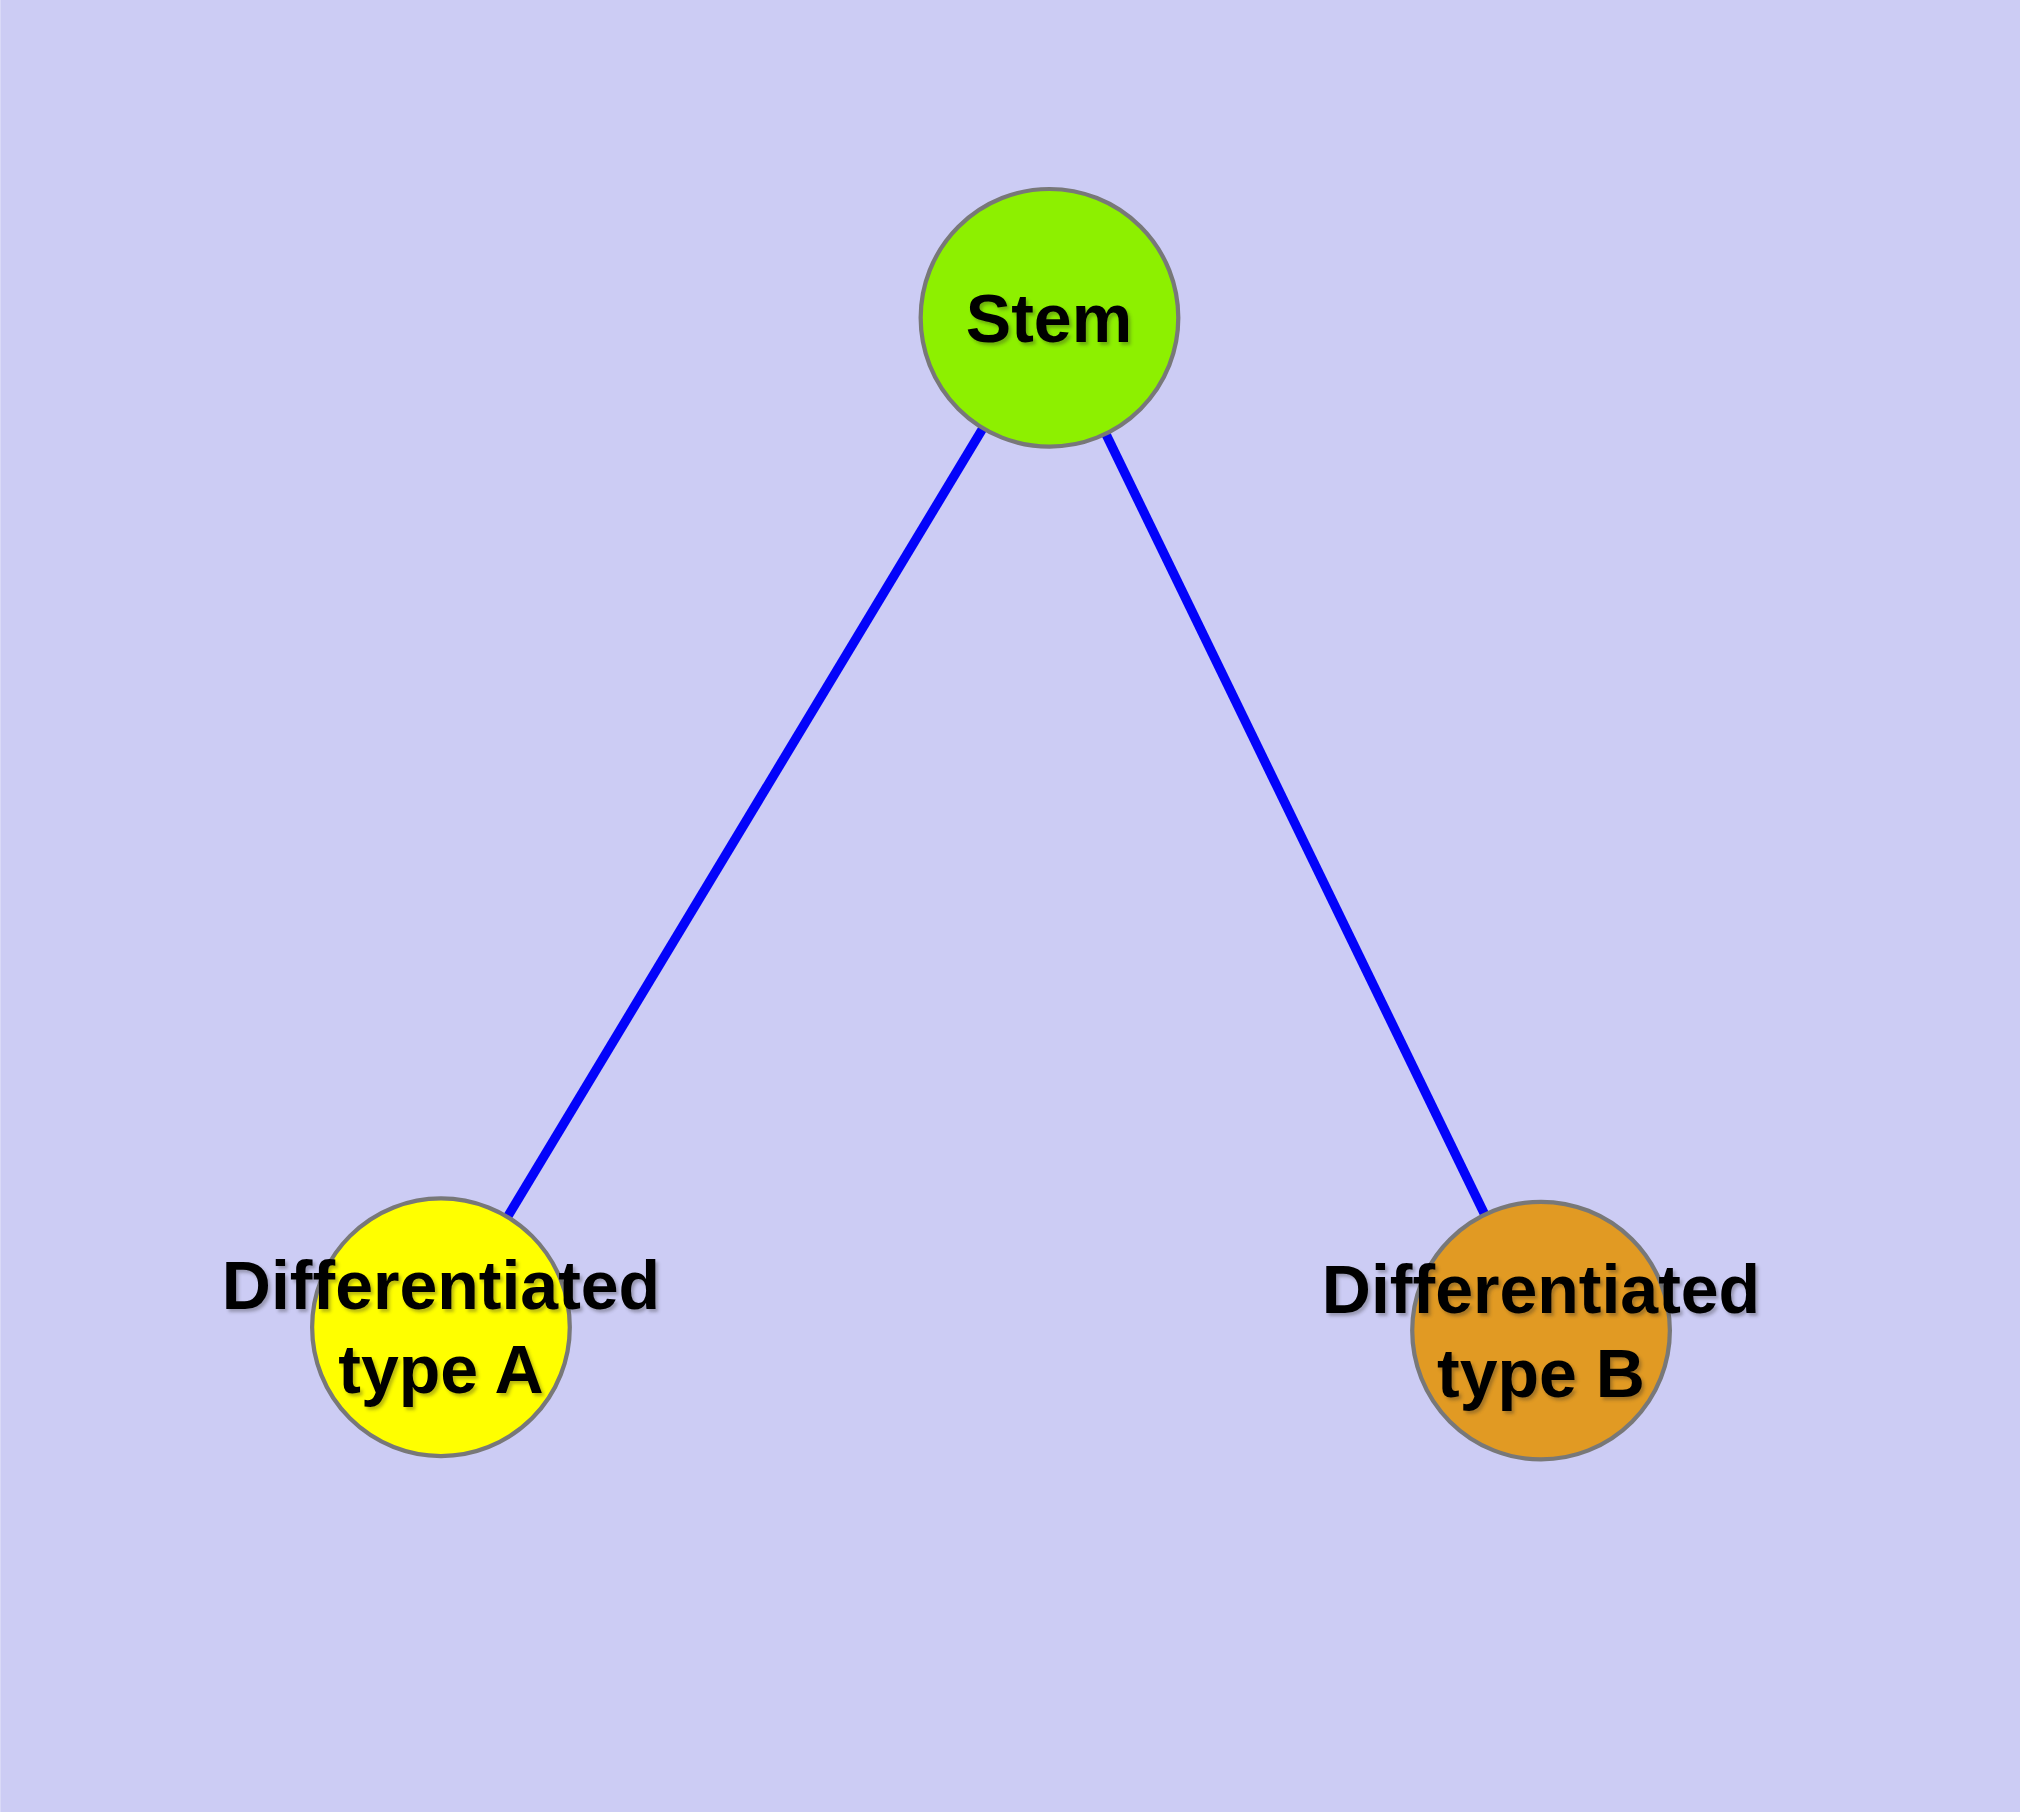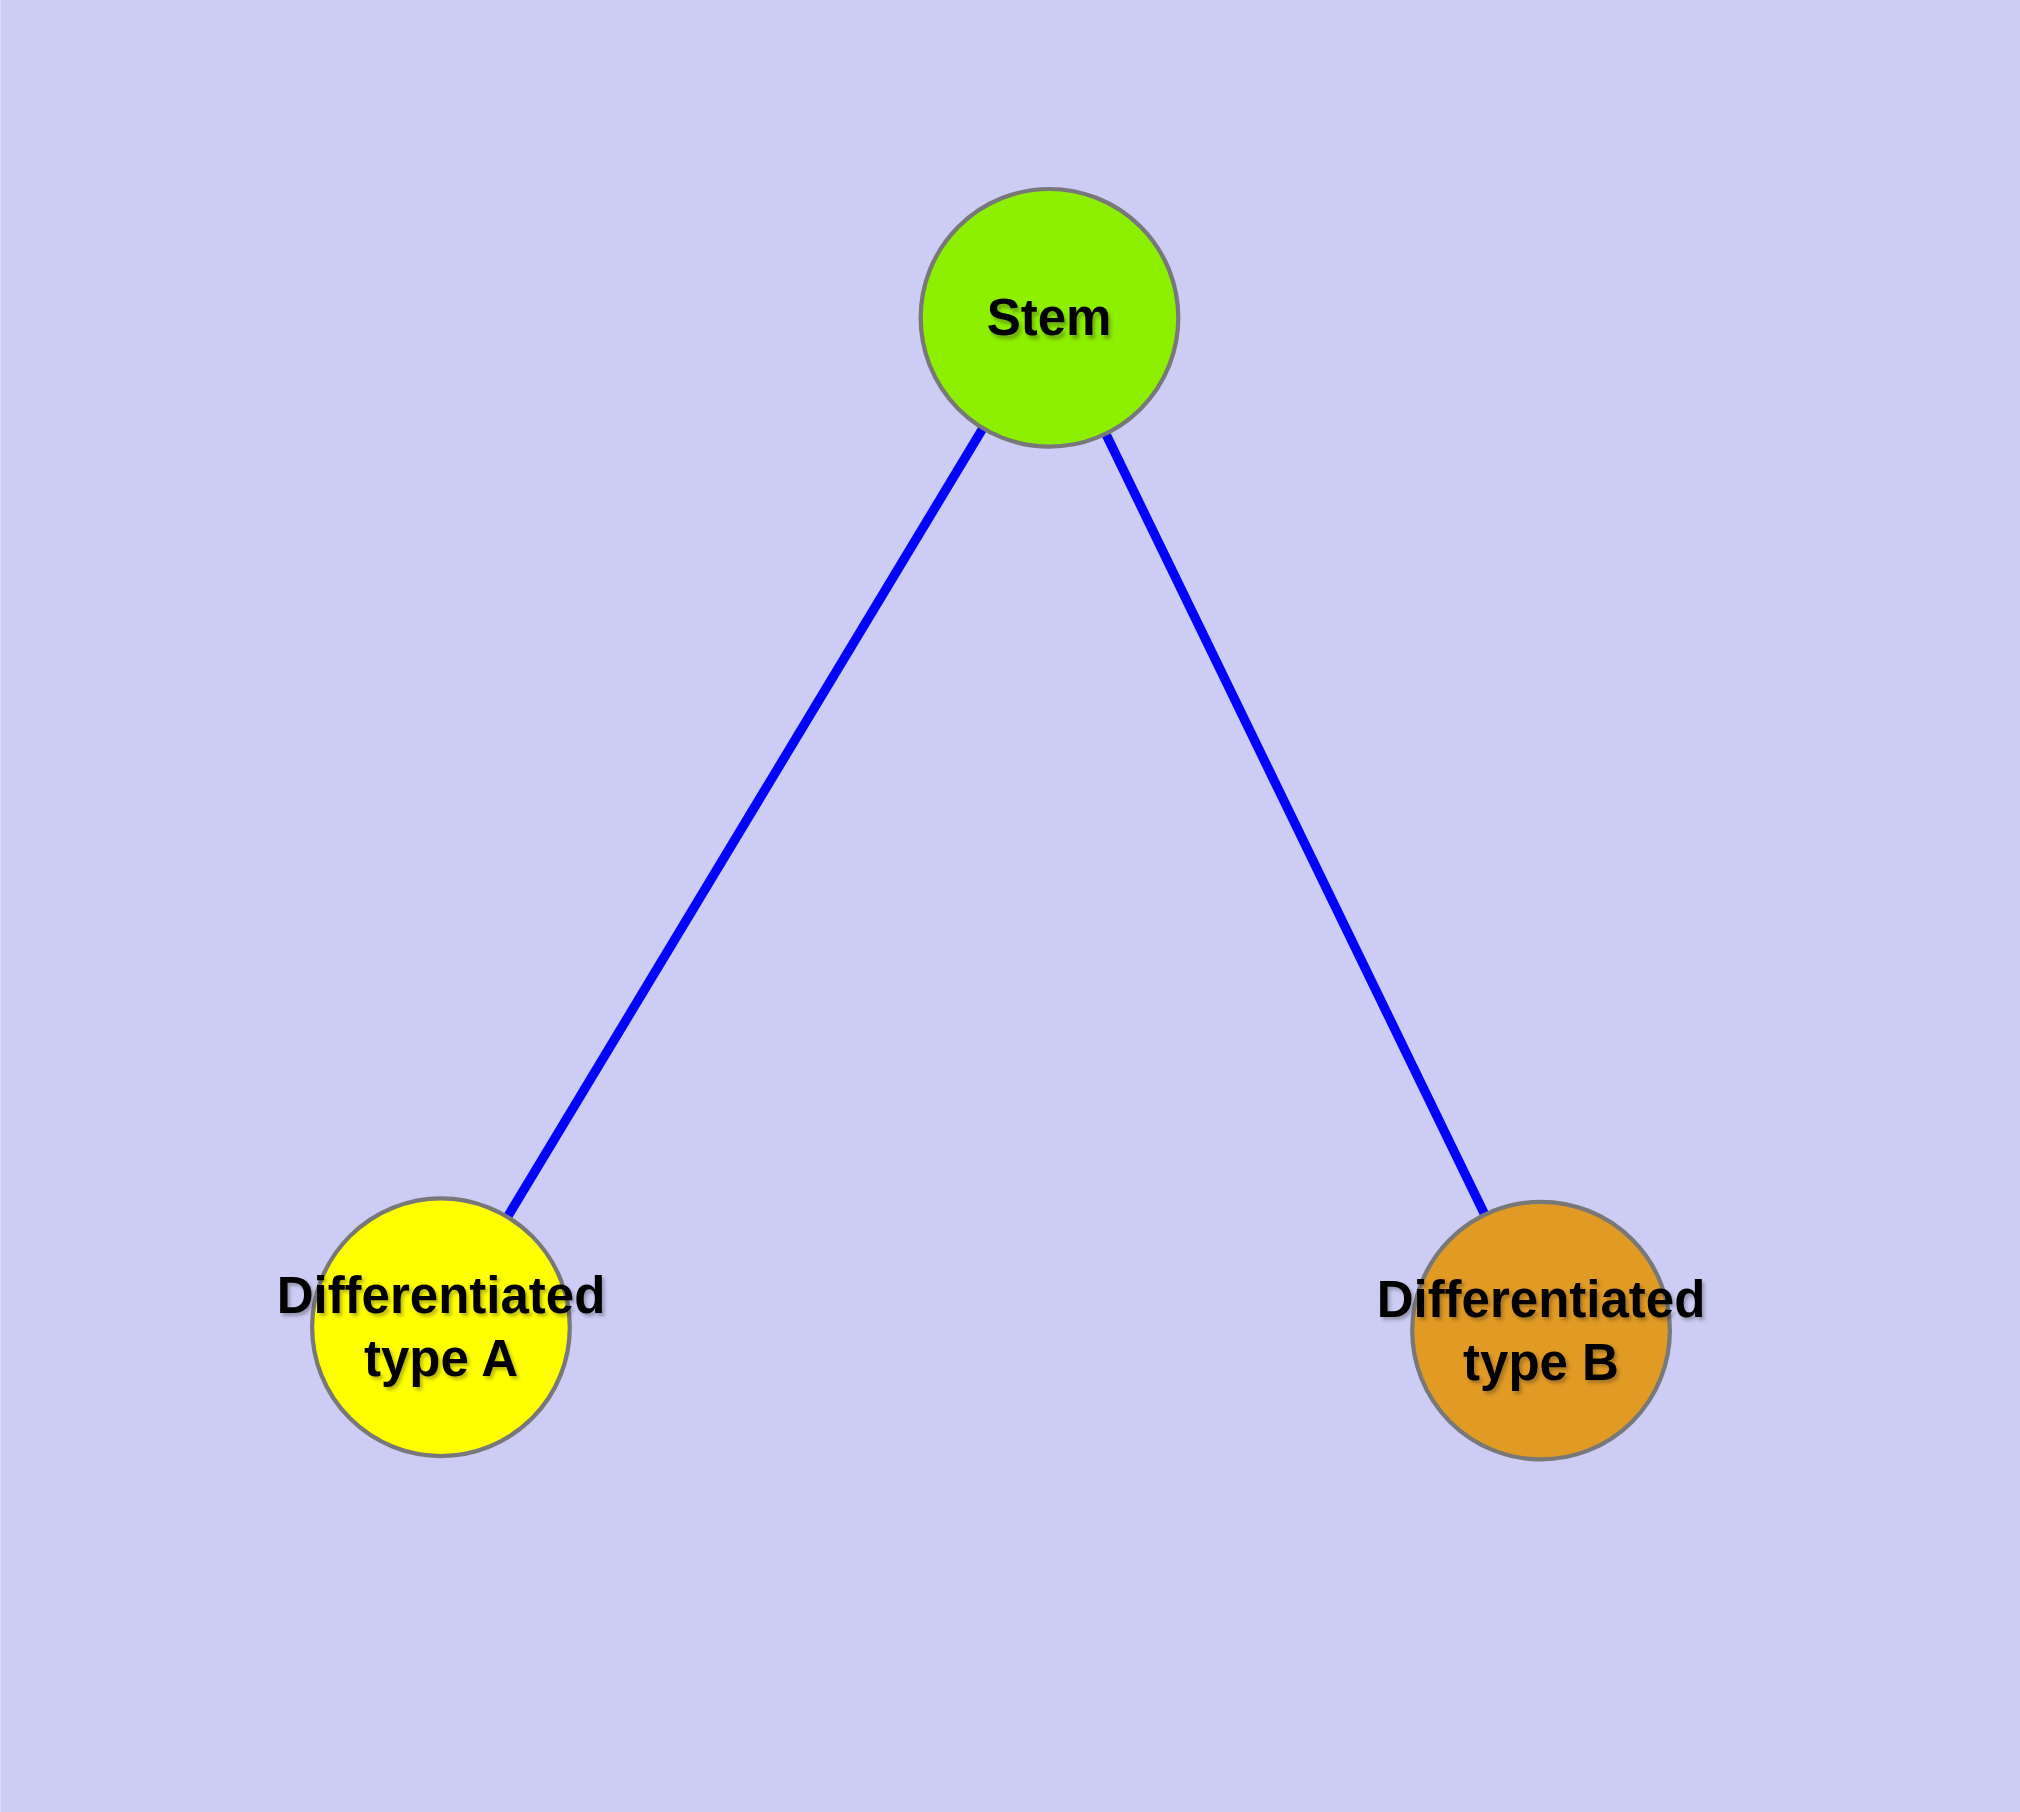--- a/index.html
+++ b/index.html
@@ -24,21 +24,21 @@
     stroke-width: 11;
     stroke-linecap: butt;
   }
   .node {
     stroke-width: 5;
   }
   .node-label {
     position: absolute;
     transform: translate(-50%, -50%);
     font-weight: bold;
-    font-size: 51px;
+    font-size: 68px;
     line-height: 1.24;
     color: #000000;
     text-align: center;
     white-space: pre-line;
     text-shadow: 2.5px 3.4px 3.4px rgba(40, 40, 40, 0.32);
     pointer-events: none;
   }
 </style>
 </head>
 <body>

